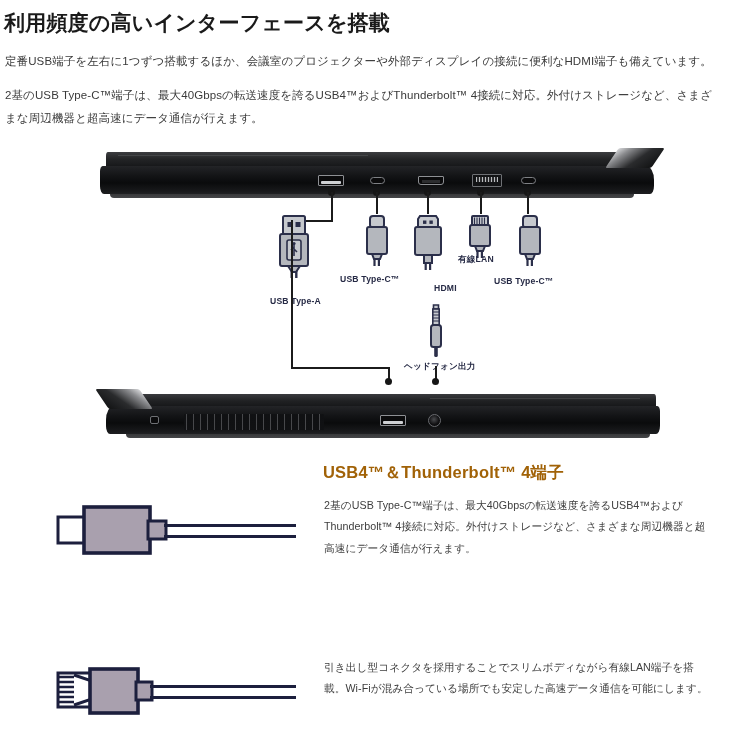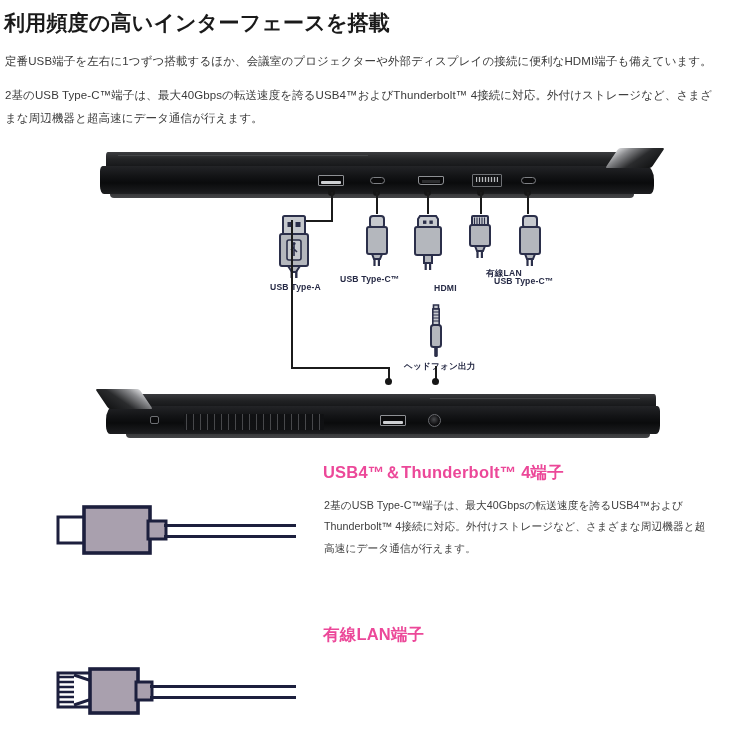--- a/index.html
+++ b/index.html
@@ -114,21 +114,21 @@
 
   
   .conn{position:absolute;}
   .conn-label{
     position:absolute;font-size:8.6px;font-weight:bold;color:#262a45;
     white-space:nowrap;letter-spacing:.2px;
   }
 
   
   .feature-title{
-    position:absolute;font-size:16.5px;font-weight:bold;color:#ec4899;
+    position:absolute;font-size:16.5px;font-weight:bold;color:#a16207;
     white-space:nowrap;letter-spacing:.2px;
   }
   .feature-body{
     position:absolute;width:385px;font-size:10.7px;line-height:2.0;
     color:#3d3d3d;letter-spacing:.05px;
   }
 
   .cable{position:absolute;}
 </style>
 </head>
@@ -186,21 +186,21 @@
       <rect x="19.5" y="8" width="5" height="5" fill="#2b2f4a"></rect>
       <rect x="4" y="20" width="28" height="32" rx="2" fill="#b4b7bd" stroke="#2b2f4a" stroke-width="2"></rect>
       <rect x="11" y="26" width="14" height="20" rx="2" fill="#c6c9ce" stroke="#2b2f4a" stroke-width="1.6"></rect>
       <path d="M18 30 L18 42 M18 33 l-3 3 M18 35 l3 3" stroke="#2b2f4a" stroke-width="1.6" fill="none"></path>
       <circle cx="18" cy="29.5" r="1.6" fill="#2b2f4a"></circle>
       <path d="M12 52 l4 6 h4 l4 -6 z" fill="#b4b7bd" stroke="#2b2f4a" stroke-width="2"></path>
       <rect x="14.5" y="57" width="2.4" height="7" fill="#2b2f4a"></rect>
       <rect x="19.1" y="57" width="2.4" height="7" fill="#2b2f4a"></rect>
     </svg>
   </div>
-  <div class="conn-label" style="left:270px;top:282px;">USB Type-A</div>
+  <div class="conn-label" style="left:270px;top:296px;">USB Type-A</div>
 
   <div class="conn" style="left:364px;top:214px;">
     <svg width="26" height="54" viewBox="0 0 26 54">
       <rect x="6" y="2" width="14" height="12" rx="3" fill="#c6c9ce" stroke="#2b2f4a" stroke-width="2"></rect>
       <rect x="3" y="13" width="20" height="27" rx="2" fill="#b4b7bd" stroke="#2b2f4a" stroke-width="2"></rect>
       <path d="M8 40 l2 5 h6 l2 -5 z" fill="#b4b7bd" stroke="#2b2f4a" stroke-width="2"></path>
       <rect x="9.4" y="44" width="2.2" height="8" fill="#2b2f4a"></rect>
       <rect x="13.8" y="44" width="2.2" height="8" fill="#2b2f4a"></rect>
     </svg>
   </div>
@@ -222,21 +222,21 @@
   <div class="conn" style="left:466px;top:214px;">
     <svg width="28" height="52" viewBox="0 0 28 52">
       <rect x="6" y="2" width="16" height="10" rx="1" fill="#c6c9ce" stroke="#2b2f4a" stroke-width="2"></rect>
       <path d="M8.5 3.5 v7 M11 3.5 v7 M13.5 3.5 v7 M16 3.5 v7 M18.5 3.5 v7" stroke="#2b2f4a" stroke-width="1.1"></path>
       <rect x="4" y="11" width="20" height="21" rx="2" fill="#b4b7bd" stroke="#2b2f4a" stroke-width="2"></rect>
       <path d="M9 32 l2 5 h6 l2 -5 z" fill="#b4b7bd" stroke="#2b2f4a" stroke-width="2"></path>
       <rect x="10.4" y="36" width="2.2" height="8" fill="#2b2f4a"></rect>
       <rect x="14.8" y="36" width="2.2" height="8" fill="#2b2f4a"></rect>
     </svg>
   </div>
-  <div class="conn-label" style="left:458px;top:268px;margin-left:28px;">有線LAN</div>
+  <div class="conn-label" style="left:458px;top:254px;">有線LAN</div>
 
   <div class="conn" style="left:517px;top:214px;">
     <svg width="26" height="54" viewBox="0 0 26 54">
       <rect x="6" y="2" width="14" height="12" rx="3" fill="#c6c9ce" stroke="#2b2f4a" stroke-width="2"></rect>
       <rect x="3" y="13" width="20" height="27" rx="2" fill="#b4b7bd" stroke="#2b2f4a" stroke-width="2"></rect>
       <path d="M8 40 l2 5 h6 l2 -5 z" fill="#b4b7bd" stroke="#2b2f4a" stroke-width="2"></path>
       <rect x="9.4" y="44" width="2.2" height="8" fill="#2b2f4a"></rect>
       <rect x="13.8" y="44" width="2.2" height="8" fill="#2b2f4a"></rect>
     </svg>
   </div>
@@ -296,15 +296,15 @@
       <path d="M18 18 h34 v34 h-34 z" fill="#ffffff" stroke="#1c1f3d" stroke-width="3"></path>
       <path d="M18 22 h16 M18 27 h16 M18 32 h16 M18 37 h16 M18 42 h16 M18 47 h16" stroke="#1c1f3d" stroke-width="2.4"></path>
       <path d="M34 20 l18 6 v18 l-18 6" fill="none" stroke="#1c1f3d" stroke-width="3"></path>
       <rect x="50" y="14" width="48" height="44" fill="#a9a0ae" stroke="#1c1f3d" stroke-width="3.6"></rect>
       <rect x="96" y="27" width="16" height="18" fill="#a9a0ae" stroke="#1c1f3d" stroke-width="3"></rect>
       <line x1="110" y1="31.5" x2="256" y2="31.5" stroke="#1c1f3d" stroke-width="3"></line>
       <line x1="110" y1="42.5" x2="256" y2="42.5" stroke="#1c1f3d" stroke-width="3"></line>
     </svg>
   </div>
 
-  <div class="feature-title" style="left:323px;top:624px;">有線LAN端子</div>
+  <div class="feature-body" style="left:324px;top:657px;">引き出し型コネクタを採用することでスリムボディながら有線LAN端子を搭載。Wi-Fiが混み合っている場所でも安定した高速データ通信を可能にします。</div>
 
 </div>
 
 </body></html>

